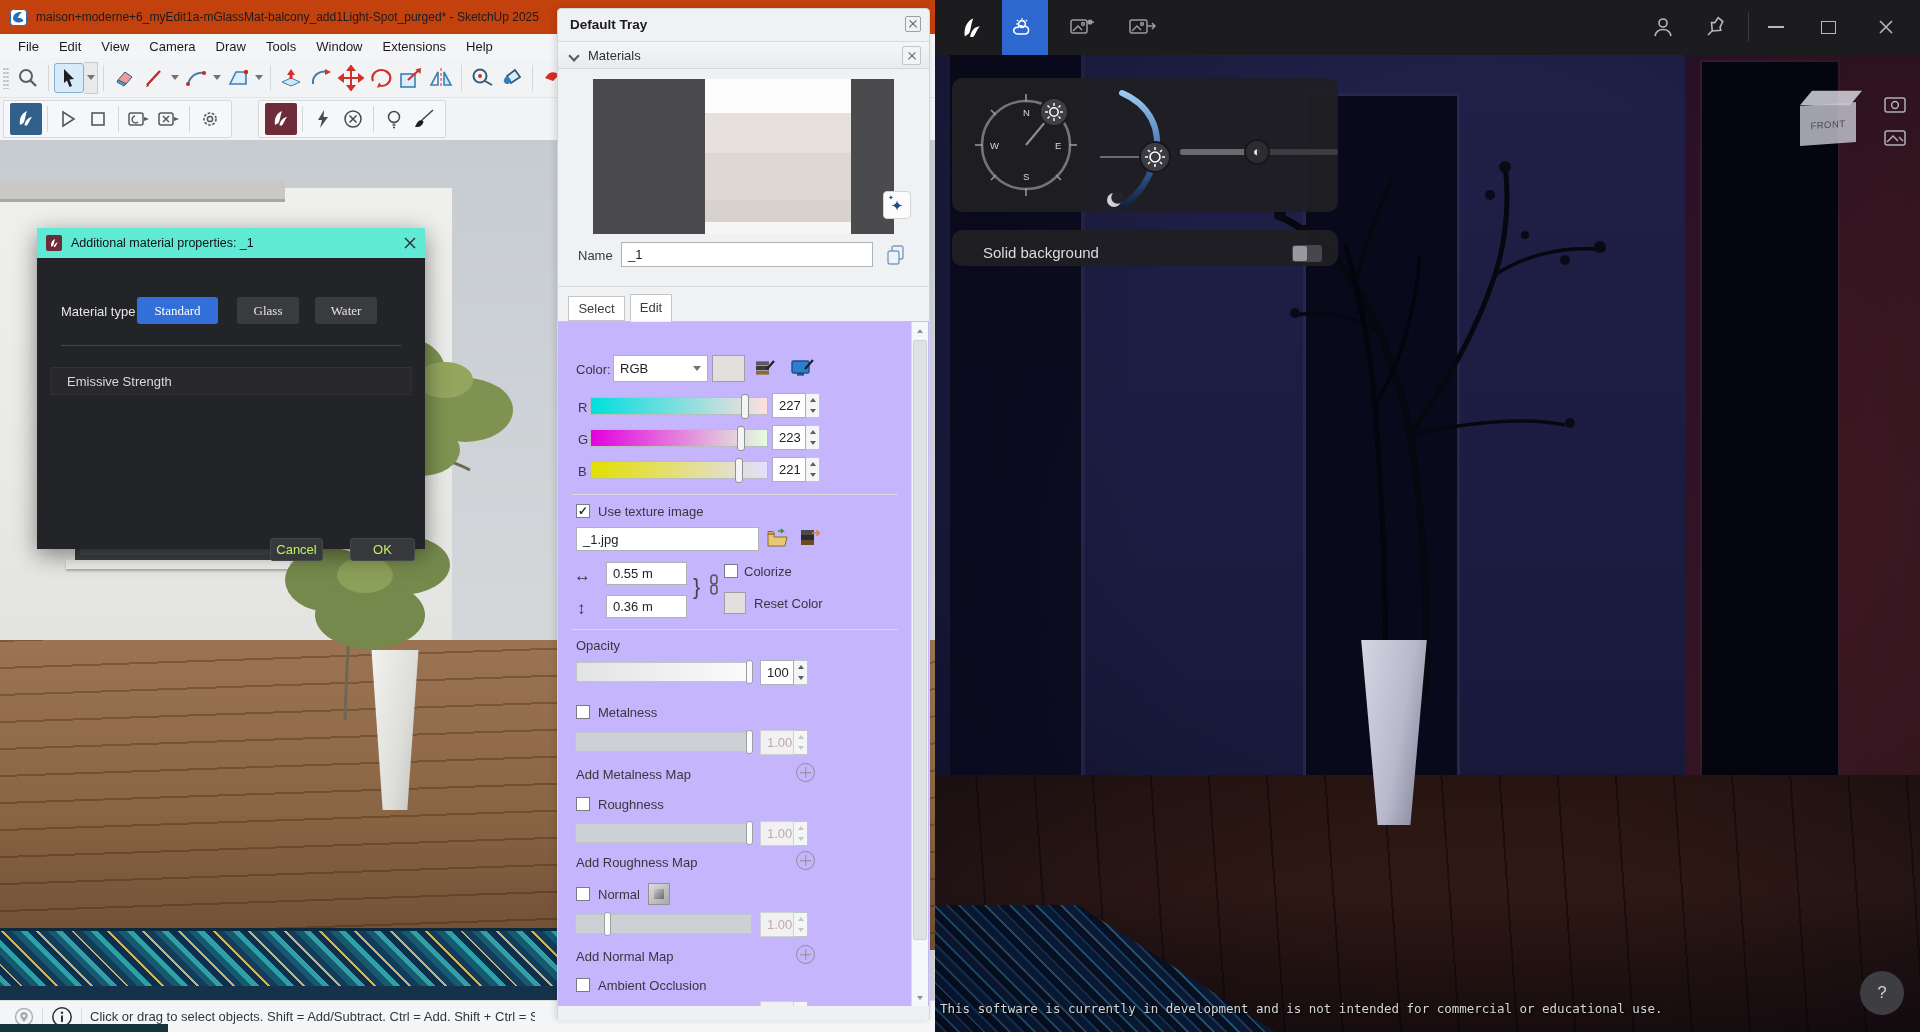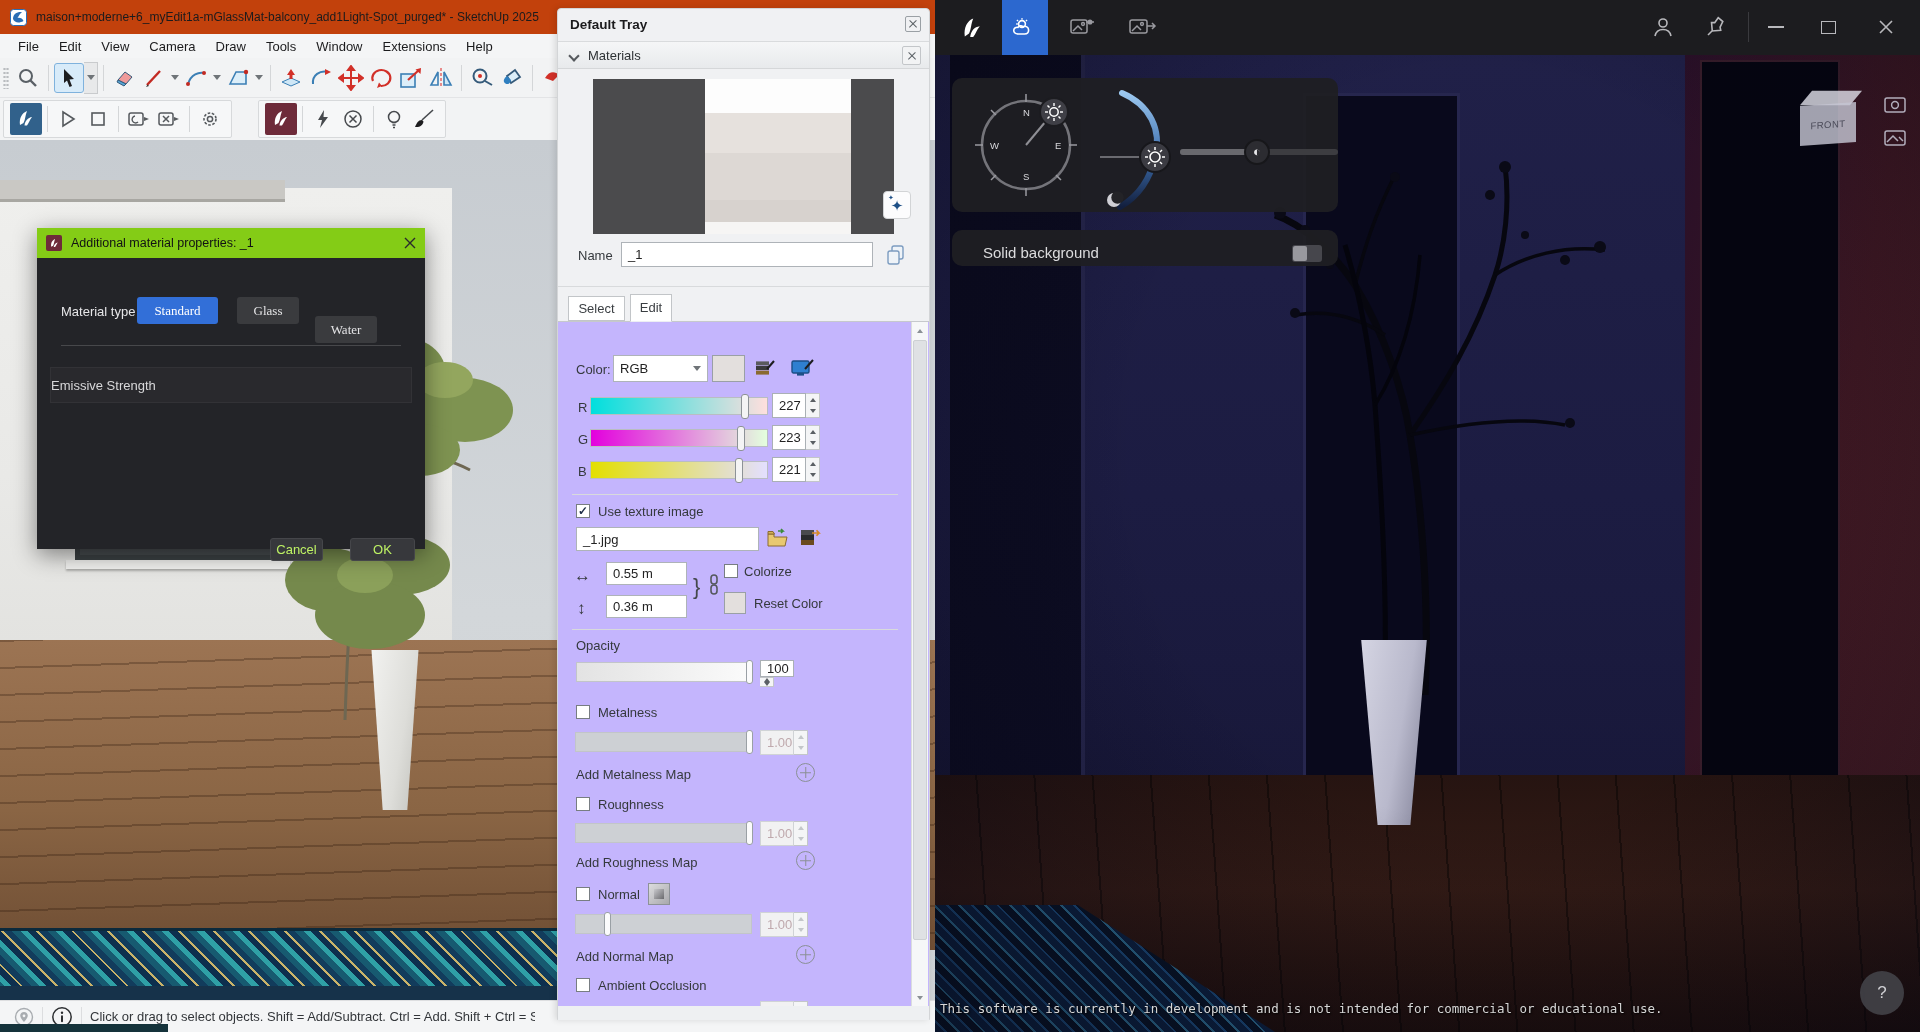--- a/index.html
+++ b/index.html
@@ -88,30 +88,30 @@
   .pluscircle::before, .pluscircle::after { content:""; position:absolute; background:#8a9095; }
   .pluscircle::before { left:50%; top:3px; bottom:3px; width:1.5px; transform:translateX(-50%); }
   .pluscircle::after { top:50%; left:3px; right:3px; height:1.5px; transform:translateY(-50%); }
   .scrollbar { position:absolute; right:1px; top:313px; width:17px; height:684px; background:#f6f7f8; border-left:1px solid #dadcde; }
   .sb-btn { position:absolute; left:0; width:16px; height:17px; display:flex; align-items:center; justify-content:center; background:#f6f7f8; }
   .sb-thumb { position:absolute; left:1px; top:18px; width:14px; height:600px; background:#dfe1e4; border:1px solid #cdd0d3; border-radius:2px; }
   .tray-footer { position:absolute; left:0; top:997px; width:100%; height:14px; background:#eef0f2; }
 
   
   .dialog { left:37px; top:228px; width:388px; height:321px; z-index:6; box-shadow:0 6px 22px rgba(0,0,0,.45); }
-  .dlg-titlebar { position:absolute; left:0; top:0; width:100%; height:30px; background:#84cc16; display:flex; align-items:center; }
+  .dlg-titlebar { position:absolute; left:0; top:0; width:100%; height:30px; background:#5eead4; display:flex; align-items:center; }
   .dlg-icon { width:16px; height:16px; border-radius:2px; background:#6e2b3a; margin-left:9px; display:flex; align-items:center; justify-content:center; }
   .dlg-title { margin-left:9px; font-size:12.5px; color:#121214; }
   .dlg-close { position:absolute; right:6px; top:6px; width:18px; height:18px; }
   .dlg-body { position:absolute; left:0; top:30px; width:100%; height:291px; background:#232428; }
   .mt-label { position:absolute; left:24px; top:46px; font-size:13px; color:#e6e6e8; }
   .mt-btn { position:absolute; top:39px; height:27px; border-radius:3px; background:#3a3b3e; color:#e4e4e6; font-size:13px; display:flex; align-items:center; justify-content:center;font-family:Liberation Serif, serif; }
   .mt-btn.sel { background:#326fd8; color:#fff; }
   .dlg-div { position:absolute; left:24px; right:24px; top:87px; height:1px; background:#47484b; }
-  .emissive-row { position:absolute; left:13px; right:13px; top:109px; height:36px; background:#29292d; border:1px solid #323236; display:flex; align-items:center; padding-left:0; font-size:13px; color:#d8d8da; }
+  .emissive-row { position:absolute; left:13px; right:13px; top:109px; height:28px; background:#29292d; border:1px solid #323236; display:flex; align-items:center; padding-left:16px; font-size:13px; color:#d8d8da; }
   .dlg-btn { position:absolute; top:280px; height:23px; background:#37383c; border:1px solid #45464a; border-radius:3px; color:#bef264; font-size:13px; display:flex; align-items:center; justify-content:center; }
 
   
   .vwin { left:935px; top:0; width:985px; height:1032px; background:#101024; overflow:hidden; }
   .vheader { position:absolute; left:0; top:0; width:100%; height:55px; background:#1c1c1f; }
   .vtab { position:absolute; top:0; width:46px; height:55px; display:flex; align-items:center; justify-content:center; }
   .vtab.active { background:#2c68cf; }
   .vico-right { position:absolute; top:14px; width:26px; height:26px; display:flex; align-items:center; justify-content:center; }
   .vsep { position:absolute; top:12px; width:1px; height:30px; background:#3a3a3e; }
   .winline { position:absolute; background:#b8b8bc; }
@@ -542,21 +542,21 @@
       <span class="ep-label" style="left:186px;top:242px;">Colorize</span>
       <div class="swatch" style="position:absolute;left:166px;top:270px;width:22px;height:22px;"></div>
       <span class="ep-label" style="left:196px;top:274px;">Reset Color</span>
 
       <div class="tray-divider" style="top:307px;left:14px;width:326px;"></div>
 
       <span class="ep-label" style="left:18px;top:316px;">Opacity</span>
       <div class="gslider lite" style="left:18px;top:340px;width:176px;">
         <div class="vhandle" style="left:169px;"></div>
       </div>
-      <div class="valwrap" style="left:202px;top:338px;flex-direction:column;">
+      <div class="valwrap" style="left:202px;top:338px;">
         <div class="val">100</div>
         <div class="spin">
             <div>
               <div class="tri-up"></div>
             </div>
             <div>
               <div class="tri-dn"></div>
             </div>
           </div>
       </div>
@@ -658,21 +658,21 @@
       <div class="dlg-close">
         <svg width="18" height="18" viewBox="0 0 18 18">
             <path d="M4 4 L14 14 M14 4 L4 14" stroke="#2a2a2c" stroke-width="1.4"></path>
           </svg>
       </div>
     </div>
     <div class="dlg-body">
       <span class="mt-label">Material type</span>
       <div class="mt-btn sel" style="left:100px;width:81px;">Standard</div>
       <div class="mt-btn" style="left:200px;width:62px;">Glass</div>
-      <div class="mt-btn" style="left:278px;width:62px;margin-top:19px;">Water</div>
+      <div class="mt-btn" style="left:278px;width:62px;">Water</div>
       <div class="dlg-div"></div>
       <div class="emissive-row">
         <span>Emissive Strength</span>
       </div>
       <div class="dlg-btn" style="left:233px;width:53px;">Cancel</div>
       <div class="dlg-btn" style="left:313px;width:65px;">OK</div>
     </div>
   </div>
 
   <div class="abs vwin">

